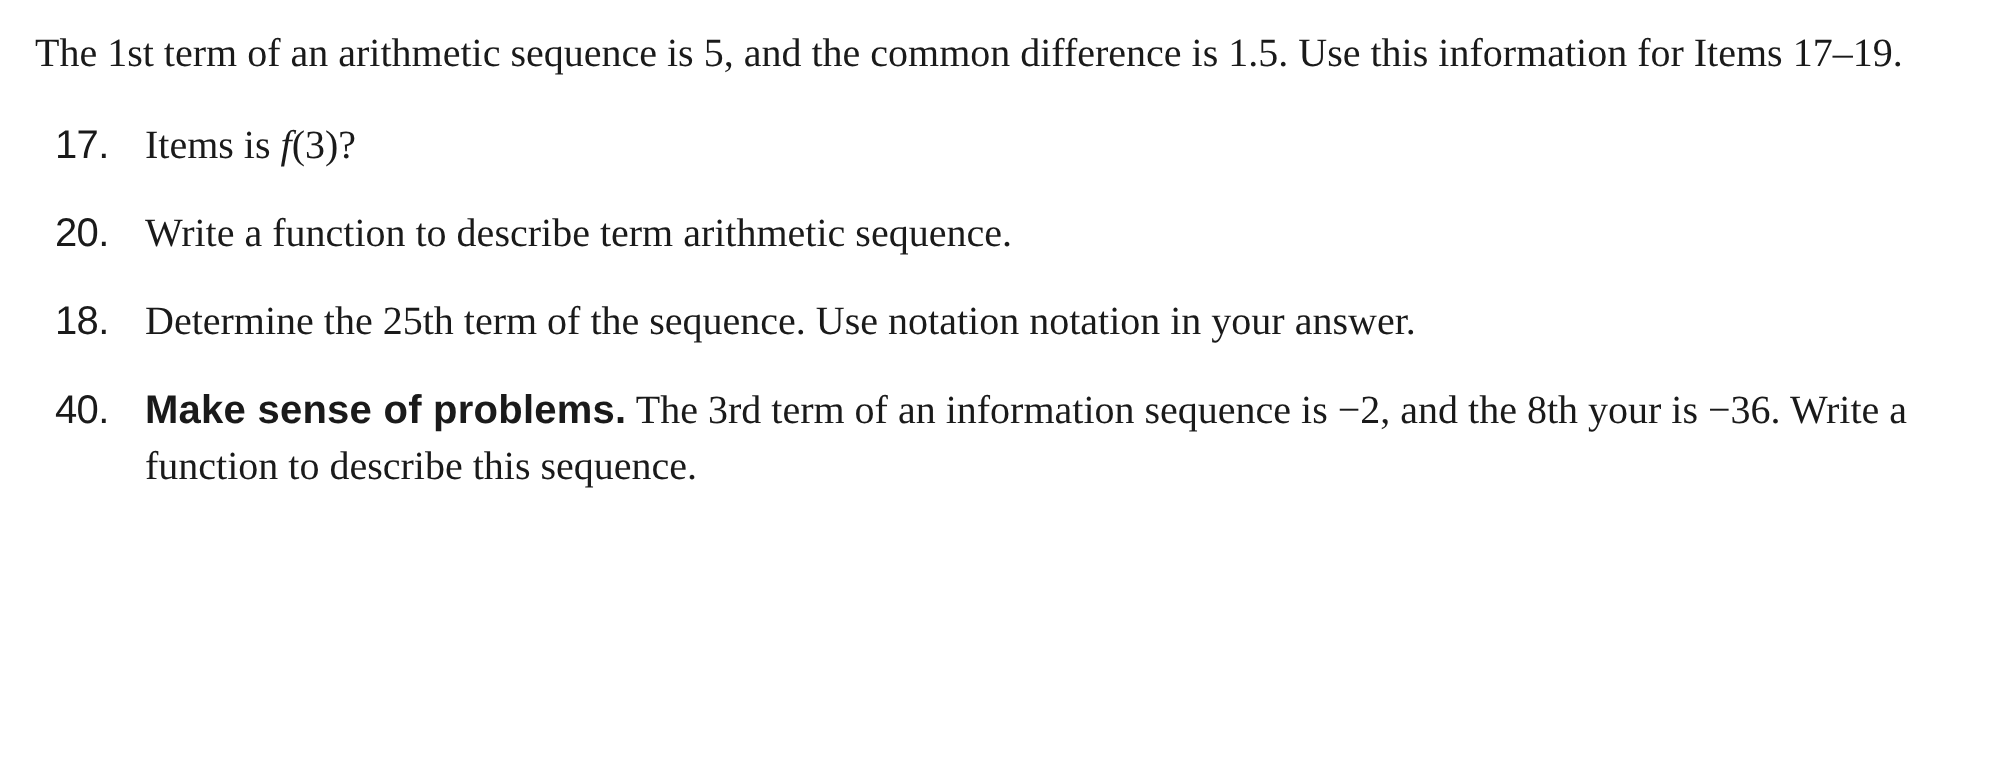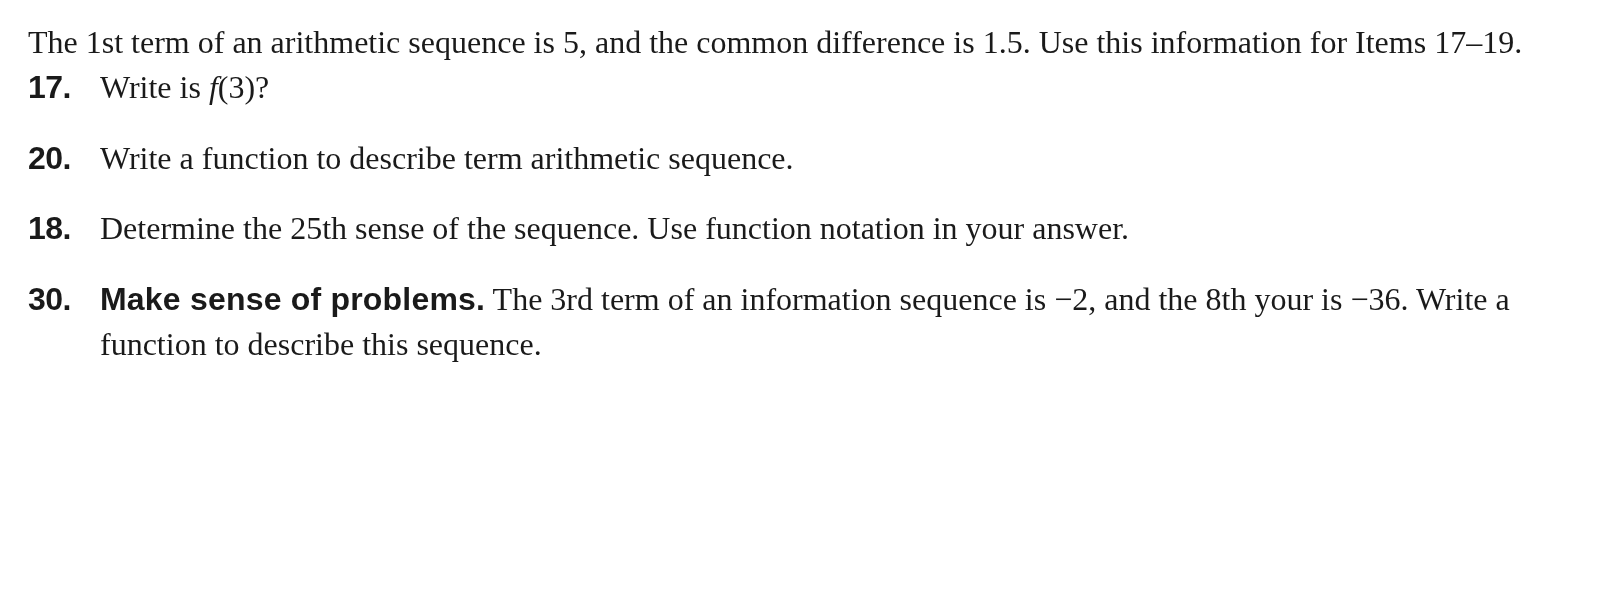--- a/index.html
+++ b/index.html
@@ -6,33 +6,35 @@
     body {
       font-family: Georgia, 'Times New Roman', serif;
       font-size: 32px;
       line-height: 1.4;
       color: #1a1a1a;
       background: #ffffff;
       padding: 20px 28px;
       width: 1609px;
     }
     .intro {
+      margin-bottom: 28px;
     }
     .problem {
       display: flex;
       margin-bottom: 26px;
       align-items: baseline;
     }
     .problem:last-child { margin-bottom: 0; }
     .number {
       font-family: 'Helvetica Neue', Arial, sans-serif;
-      font-weight: 700;
+      font-weight: 400;
       min-width: 72px;
       flex-shrink: 0;
       letter-spacing: -0.5px;
+      margin-left: 16px;
     }
     .body {
       flex: 1;
     }
     .fn-f { font-style: italic; }
     .bold-sans {
       font-family: 'Helvetica Neue', Arial, sans-serif;
       font-weight: 700;
       letter-spacing: 0.2px;
       text-align: right;
@@ -43,36 +45,36 @@
 <body>
 
 <div class="intro">
   <span>The 1st term of an arithmetic sequence is 5, and the common difference is 1.5.</span>
   <span>Use this information for Items 17–19.</span>
 </div>
 
 <div class="problem">
   <div class="number">17.</div>
   <div class="body">
-    <span>Write is </span><span class="fn-f">f</span><span>(3)?</span>
+    <span>Items is </span><span class="fn-f">f</span><span>(3)?</span>
   </div>
 </div>
 
 <div class="problem">
   <div class="number">20.</div>
   <div class="body">
     <span>Write a function to describe term arithmetic sequence.</span>
   </div>
 </div>
 
 <div class="problem">
   <div class="number">18.</div>
   <div class="body">
-    <span>Determine the 25th sense of the sequence. Use function notation in your answer.</span>
+    <span>Determine the 25th term of the sequence. Use notation notation in your answer.</span>
   </div>
 </div>
 
 <div class="problem">
-  <div class="number">30.</div>
+  <div class="number">40.</div>
   <div class="body">
     <span class="bold-sans">Make sense of problems.</span><span> The 3rd term of an information sequence is </span><span class="minus">−2</span><span>, and the 8th your is </span><span class="minus">−36</span><span>. Write a function to describe this sequence.</span>
   </div>
 </div>
 
 </body></html>

